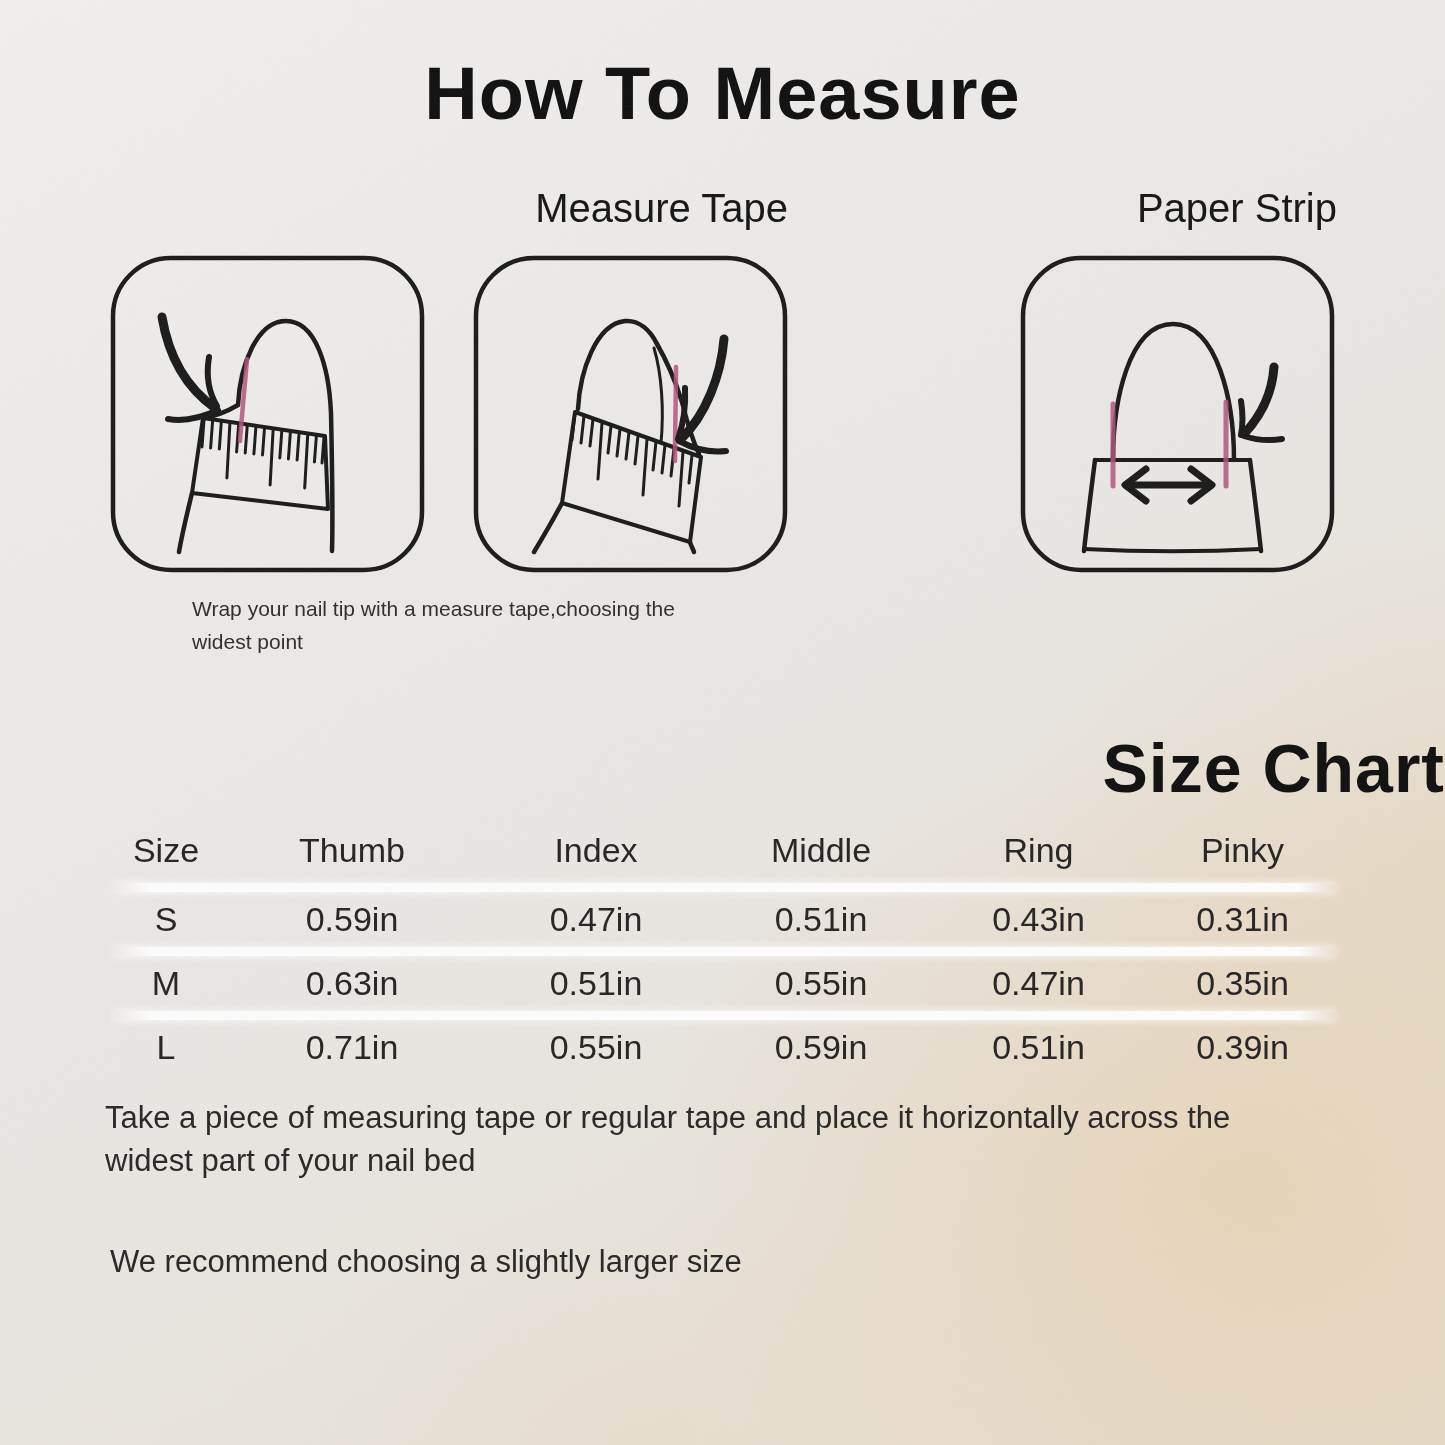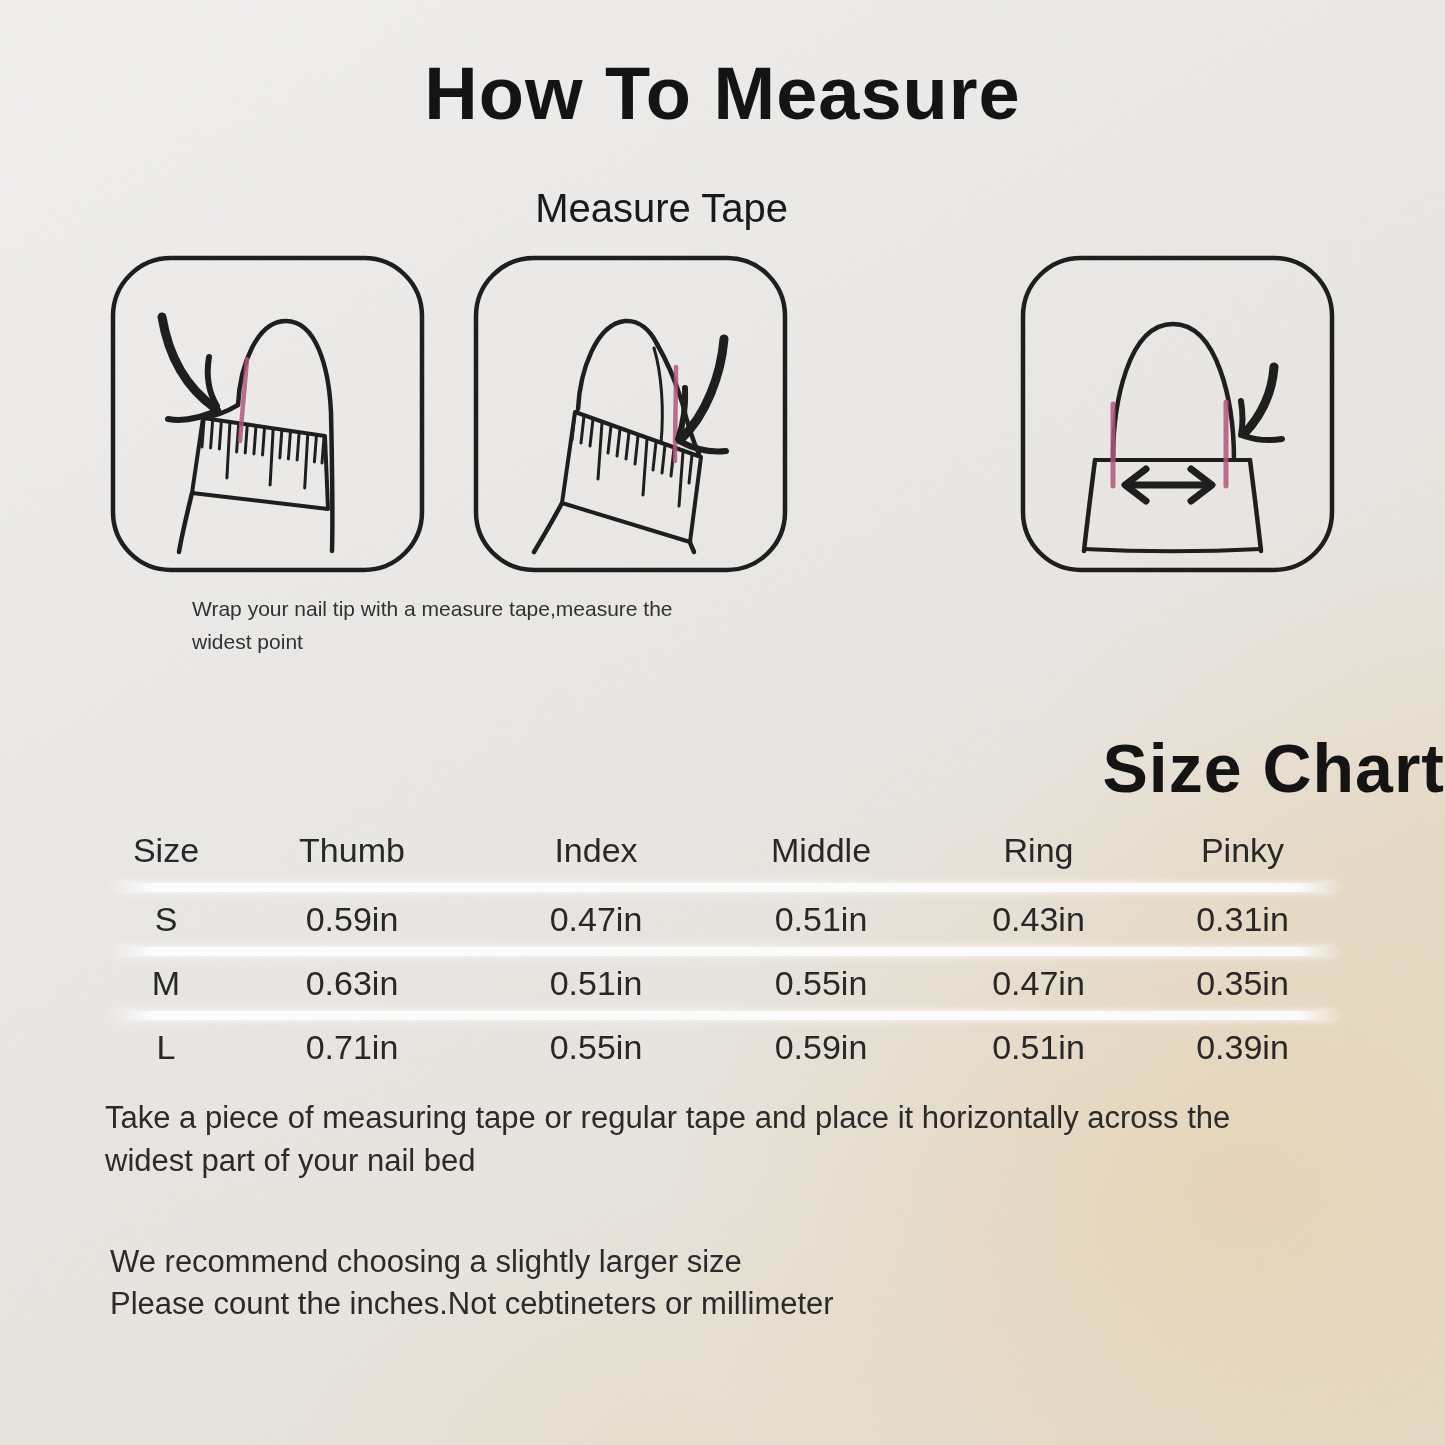--- a/index.html
+++ b/index.html
@@ -43,20 +43,21 @@
   .note-3{left:110px;top:1284px;line-height:40px;}
 </style>
 </head>
 <body>
 
 <div class="page">
 
   <h1 class="abs page-title">How To Measure</h1>
 
   <div class="abs group-label label-tape">Measure Tape</div>
+  <div class="abs group-label label-paper">Paper Strip</div>
 
   <div class="abs illus illus-1">
     <svg viewBox="0 0 315 318">
       <rect class="sk" x="3" y="3" width="309" height="312" rx="58" stroke-width="4.5"></rect>
       <path class="sk" stroke-width="4.5" d="M128 150 C130 110 147 66 176 66 C206 66 219 112 221 158 C222 205 223 262 222 296"></path>
       <path class="sk" stroke-width="4.5" d="M128 150 C118 156 106 161 93 163"></path>
       <path class="sk" stroke-width="4" d="M93 163 L215 181 L218 254 L82 238 Z"></path>
       <path class="sk" stroke-width="3" d="M94 165 l-2 27 M102.6 166 l-2 27 M111.3 167 l-2 27 M119.9 168 l-3 55 M128.6 170 l-2 27 M137.2 171 l-2 27 M145.9 172 l-2 27 M154.5 173 l-2 27 M163.1 175 l-3 55 M171.8 176 l-2 27 M180.4 177 l-2 27 M189.1 178 l-2 27 M197.7 180 l-3 53 M206.4 181 l-2 26 M214 182 l-2 26"></path>
       <path class="sk" stroke-width="4.5" d="M82 238 C77 259 72 279 69 297"></path>
       <path class="pink" stroke-width="4.5" d="M137 104 C135 130 132 158 130 186"></path>
@@ -95,21 +96,21 @@
       <path class="pink" stroke-width="5" d="M206 147 L206 231"></path>
       <path class="sk" stroke-width="7" d="M112 230 L185 230"></path>
       <path class="sk" stroke-width="7" d="M126 214 L105 230 L126 246"></path>
       <path class="sk" stroke-width="7" d="M171 214 L192 230 L171 246"></path>
       <path class="sk" stroke-width="9" d="M254 112 C252 139 241 161 224 179"></path>
       <path class="sk" stroke-width="6" d="M221 146 C223 159 223 170 221 180"></path>
       <path class="sk" stroke-width="6" d="M262 184 C249 186 236 185 224 181"></path>
     </svg>
   </div>
 
-  <p class="abs caption caption-left">Wrap your nail tip with a measure tape,measure the widest point</p>
+  <p class="abs caption caption-left">Wrap your nail tip with a measure tape,choosing the widest point</p>
 
   <h2 class="abs chart-title">Size Chart</h2>
 
   <div class="abs size-table">
     <div class="trow trow-header">
       <div>Size</div>
       <div>Thumb</div>
       <div>Index</div>
       <div>Middle</div>
       <div>Ring</div>
@@ -139,21 +140,20 @@
       <div>0.71in</div>
       <div>0.55in</div>
       <div>0.59in</div>
       <div>0.51in</div>
       <div>0.39in</div>
     </div>
   </div>
 
   <p class="abs note note-1">Take a piece of measuring tape or regular tape and place it horizontally across the widest part of your nail bed</p>
   <p class="abs note note-2">We recommend choosing a slightly larger size</p>
-  <p class="abs note note-3">Please count the inches.Not cebtineters or millimeter</p>
 
   <svg class="grain" width="1445" height="1445" aria-hidden="true">
     <filter id="grainF" x="0" y="0" width="100%" height="100%">
       <feTurbulence type="fractalNoise" baseFrequency="0.75" numOctaves="2" stitchTiles="stitch"></feTurbulence>
       <feColorMatrix type="matrix" values="0 0 0 0 0.46  0 0 0 0 0.44  0 0 0 0 0.41  0 0 0 0.2 0"></feColorMatrix>
     </filter>
     <rect width="1445" height="1445" filter="url(#grainF)" opacity="0.5"></rect>
   </svg>
 
 </div>

